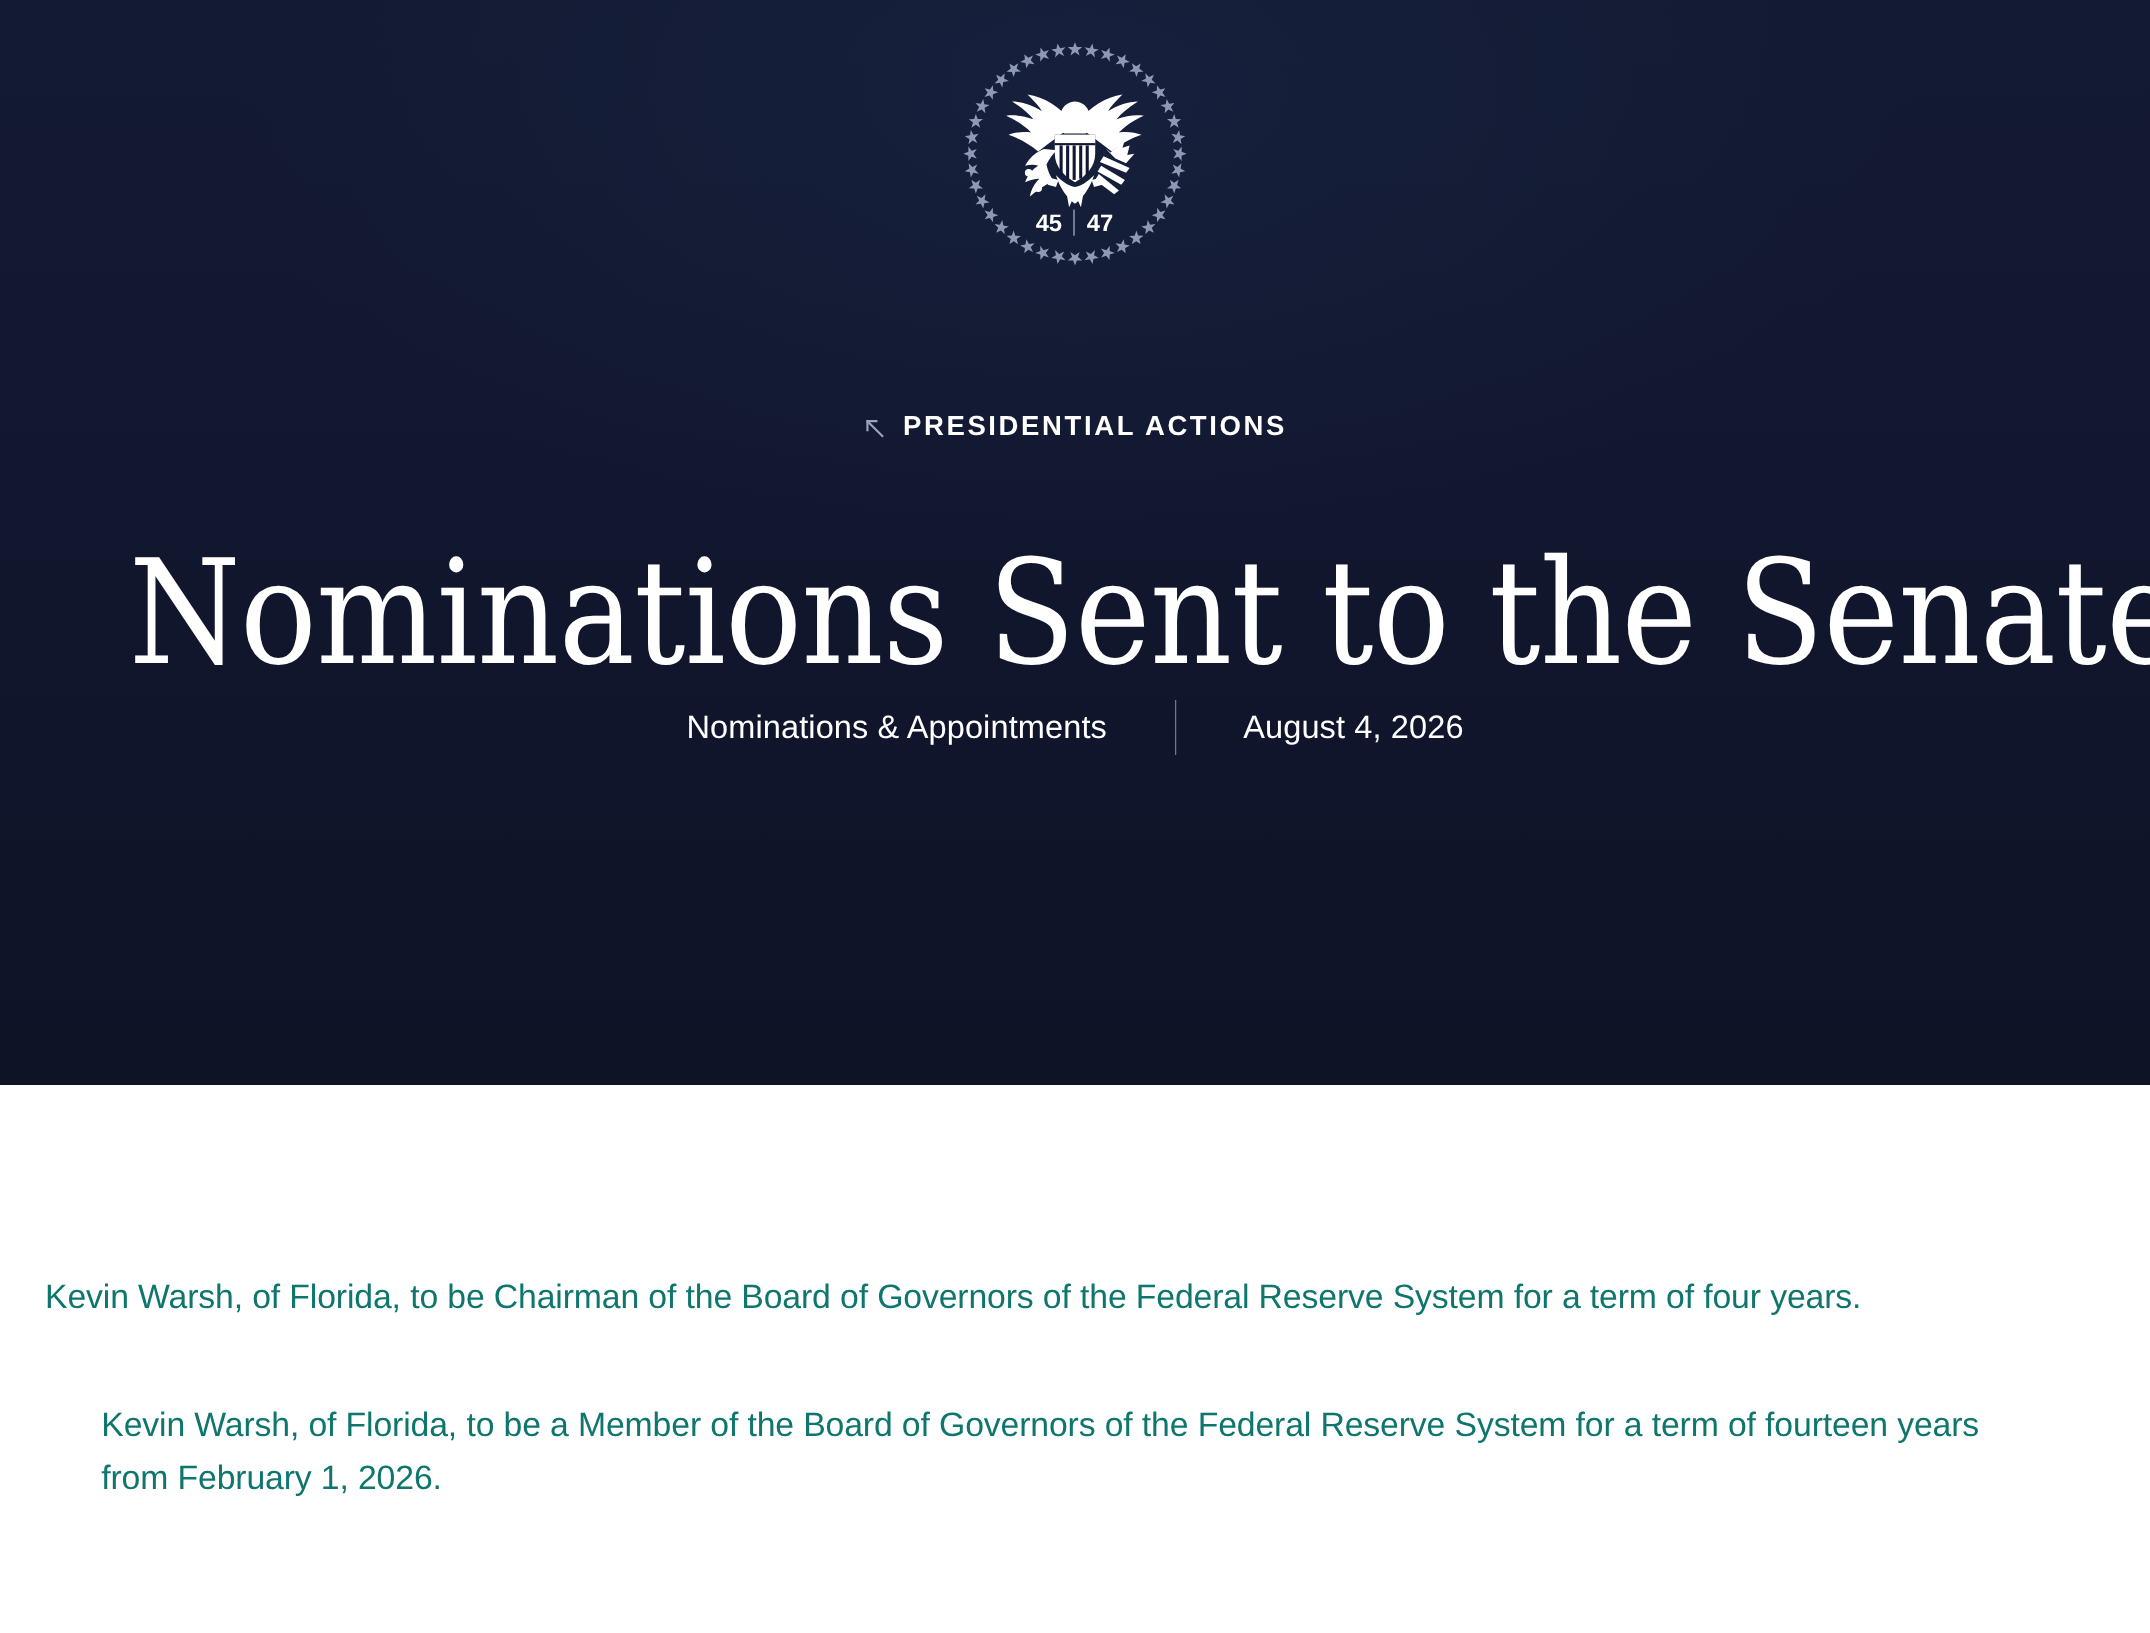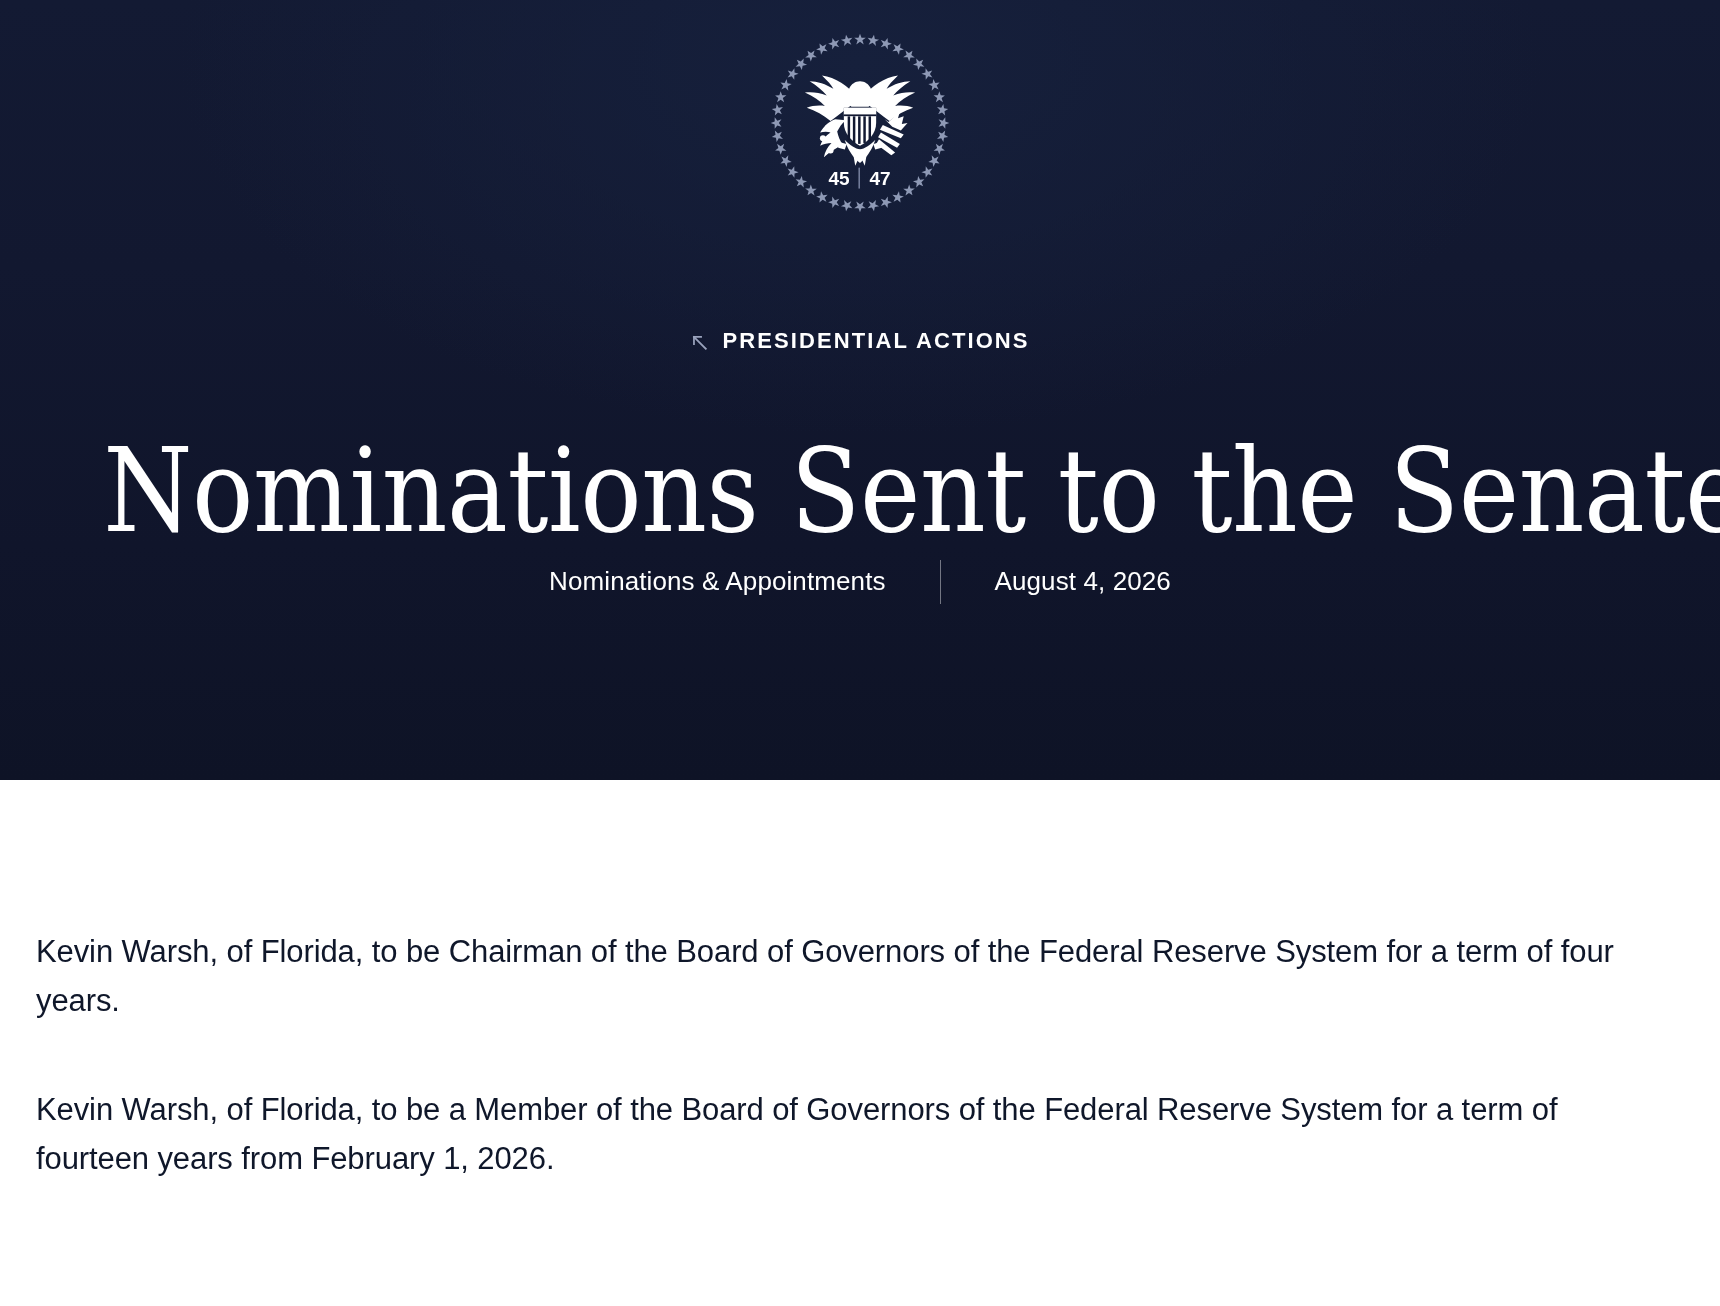--- a/index.html
+++ b/index.html
@@ -9,21 +9,21 @@
     min-height: 1306px;
     background: #ffffff;
     font-family: "Liberation Sans", sans-serif;
     -webkit-font-smoothing: antialiased;
   }
 
   
   .hero {
     position: relative;
     width: 100%;
-    height: 780px;
+    height: 868px;
     background:
       radial-gradient(ellipse 1100px 600px at 50% 8%, #16203c 0%, rgba(18,24,46,0) 62%),
       linear-gradient(180deg, #131a33 0%, #121830 34%, #10152b 70%, #0e1326 100%);
     overflow: hidden;
   }
 
   .seal-wrap {
     position: absolute;
     top: 28px;
     left: 50%;
@@ -108,27 +108,27 @@
     background: #ffffff;
     padding: 0;
   }
   .content-inner {
     max-width: 1660px;
     margin: 0;
     padding: 148px 36px 60px 36px;
   }
   .content-inner p {
     margin: 0 0 60px 0;
-    font-size: 31px;
+    font-size: 27px;
     line-height: 1.58;
-    color: #0f172a;
+    color: #0f766e;
     letter-spacing: -0.1px;
     max-width: 1620px;
   }
-  .content-inner p:last-child { margin-bottom: 0; }
+  .content-inner p:last-child { margin-bottom: 0; margin-left: 45px; }
 </style>
 </head>
 <body>
 
 <header class="hero">
 
   <div class="seal-wrap">
     <svg viewBox="0 0 200 200" xmlns="http://www.w3.org/2000/svg" aria-hidden="true">
       <g fill="#8e99b5">
 

